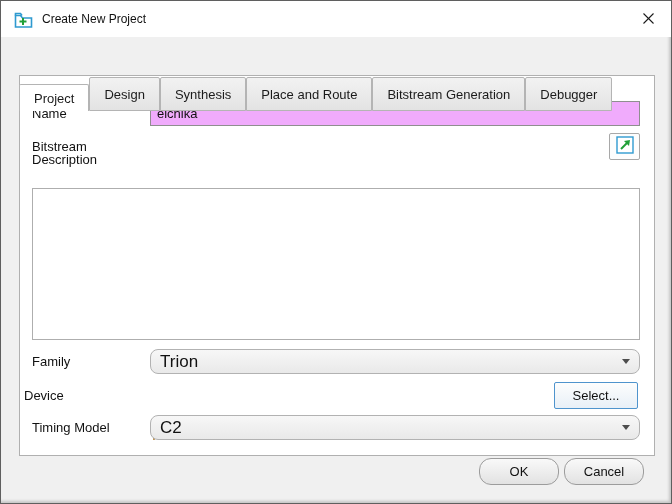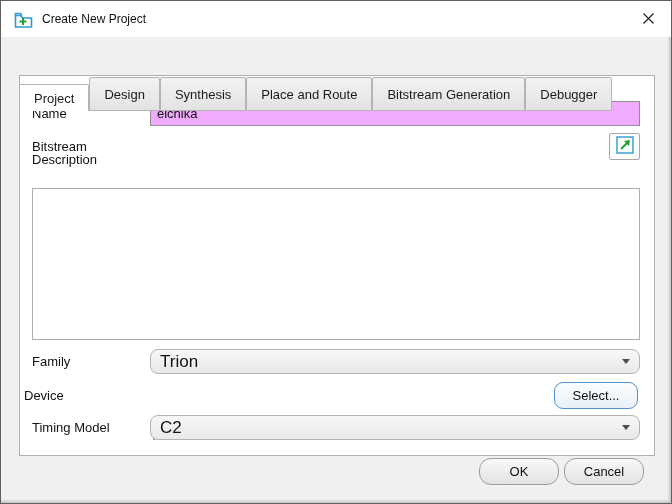--- a/index.html
+++ b/index.html
@@ -97,21 +97,21 @@
     width:0; height:0;
     border-left:4px solid transparent; border-right:4px solid transparent;
     border-top:5px solid #4d4d4d;
   }
 
   #val-device { position:absolute; left:130px; top:312px; font-size:13px; color:#a16207;margin-top:40px; }
 
   .select-button {
     position:absolute; left:534px; top:306px; width:84px; height:27px;
     background:linear-gradient(#fdfdfd,#e8f0f7);
-    border:1px solid #4f94cd; border-radius:9px;
+    border:1px solid #4f94cd; border-radius:2px;
     font-family:"Liberation Sans", sans-serif; font-size:13px; color:#111;
     cursor:pointer;
   }
 
   
   .footer-button {
     position:absolute; top:457px; width:80px; height:27px;
     background:linear-gradient(#f9f9f9,#e2e2e2);
     border:1px solid #9c9c9c; border-radius:12px;
     font-family:"Liberation Sans", sans-serif; font-size:13px; color:#111;

